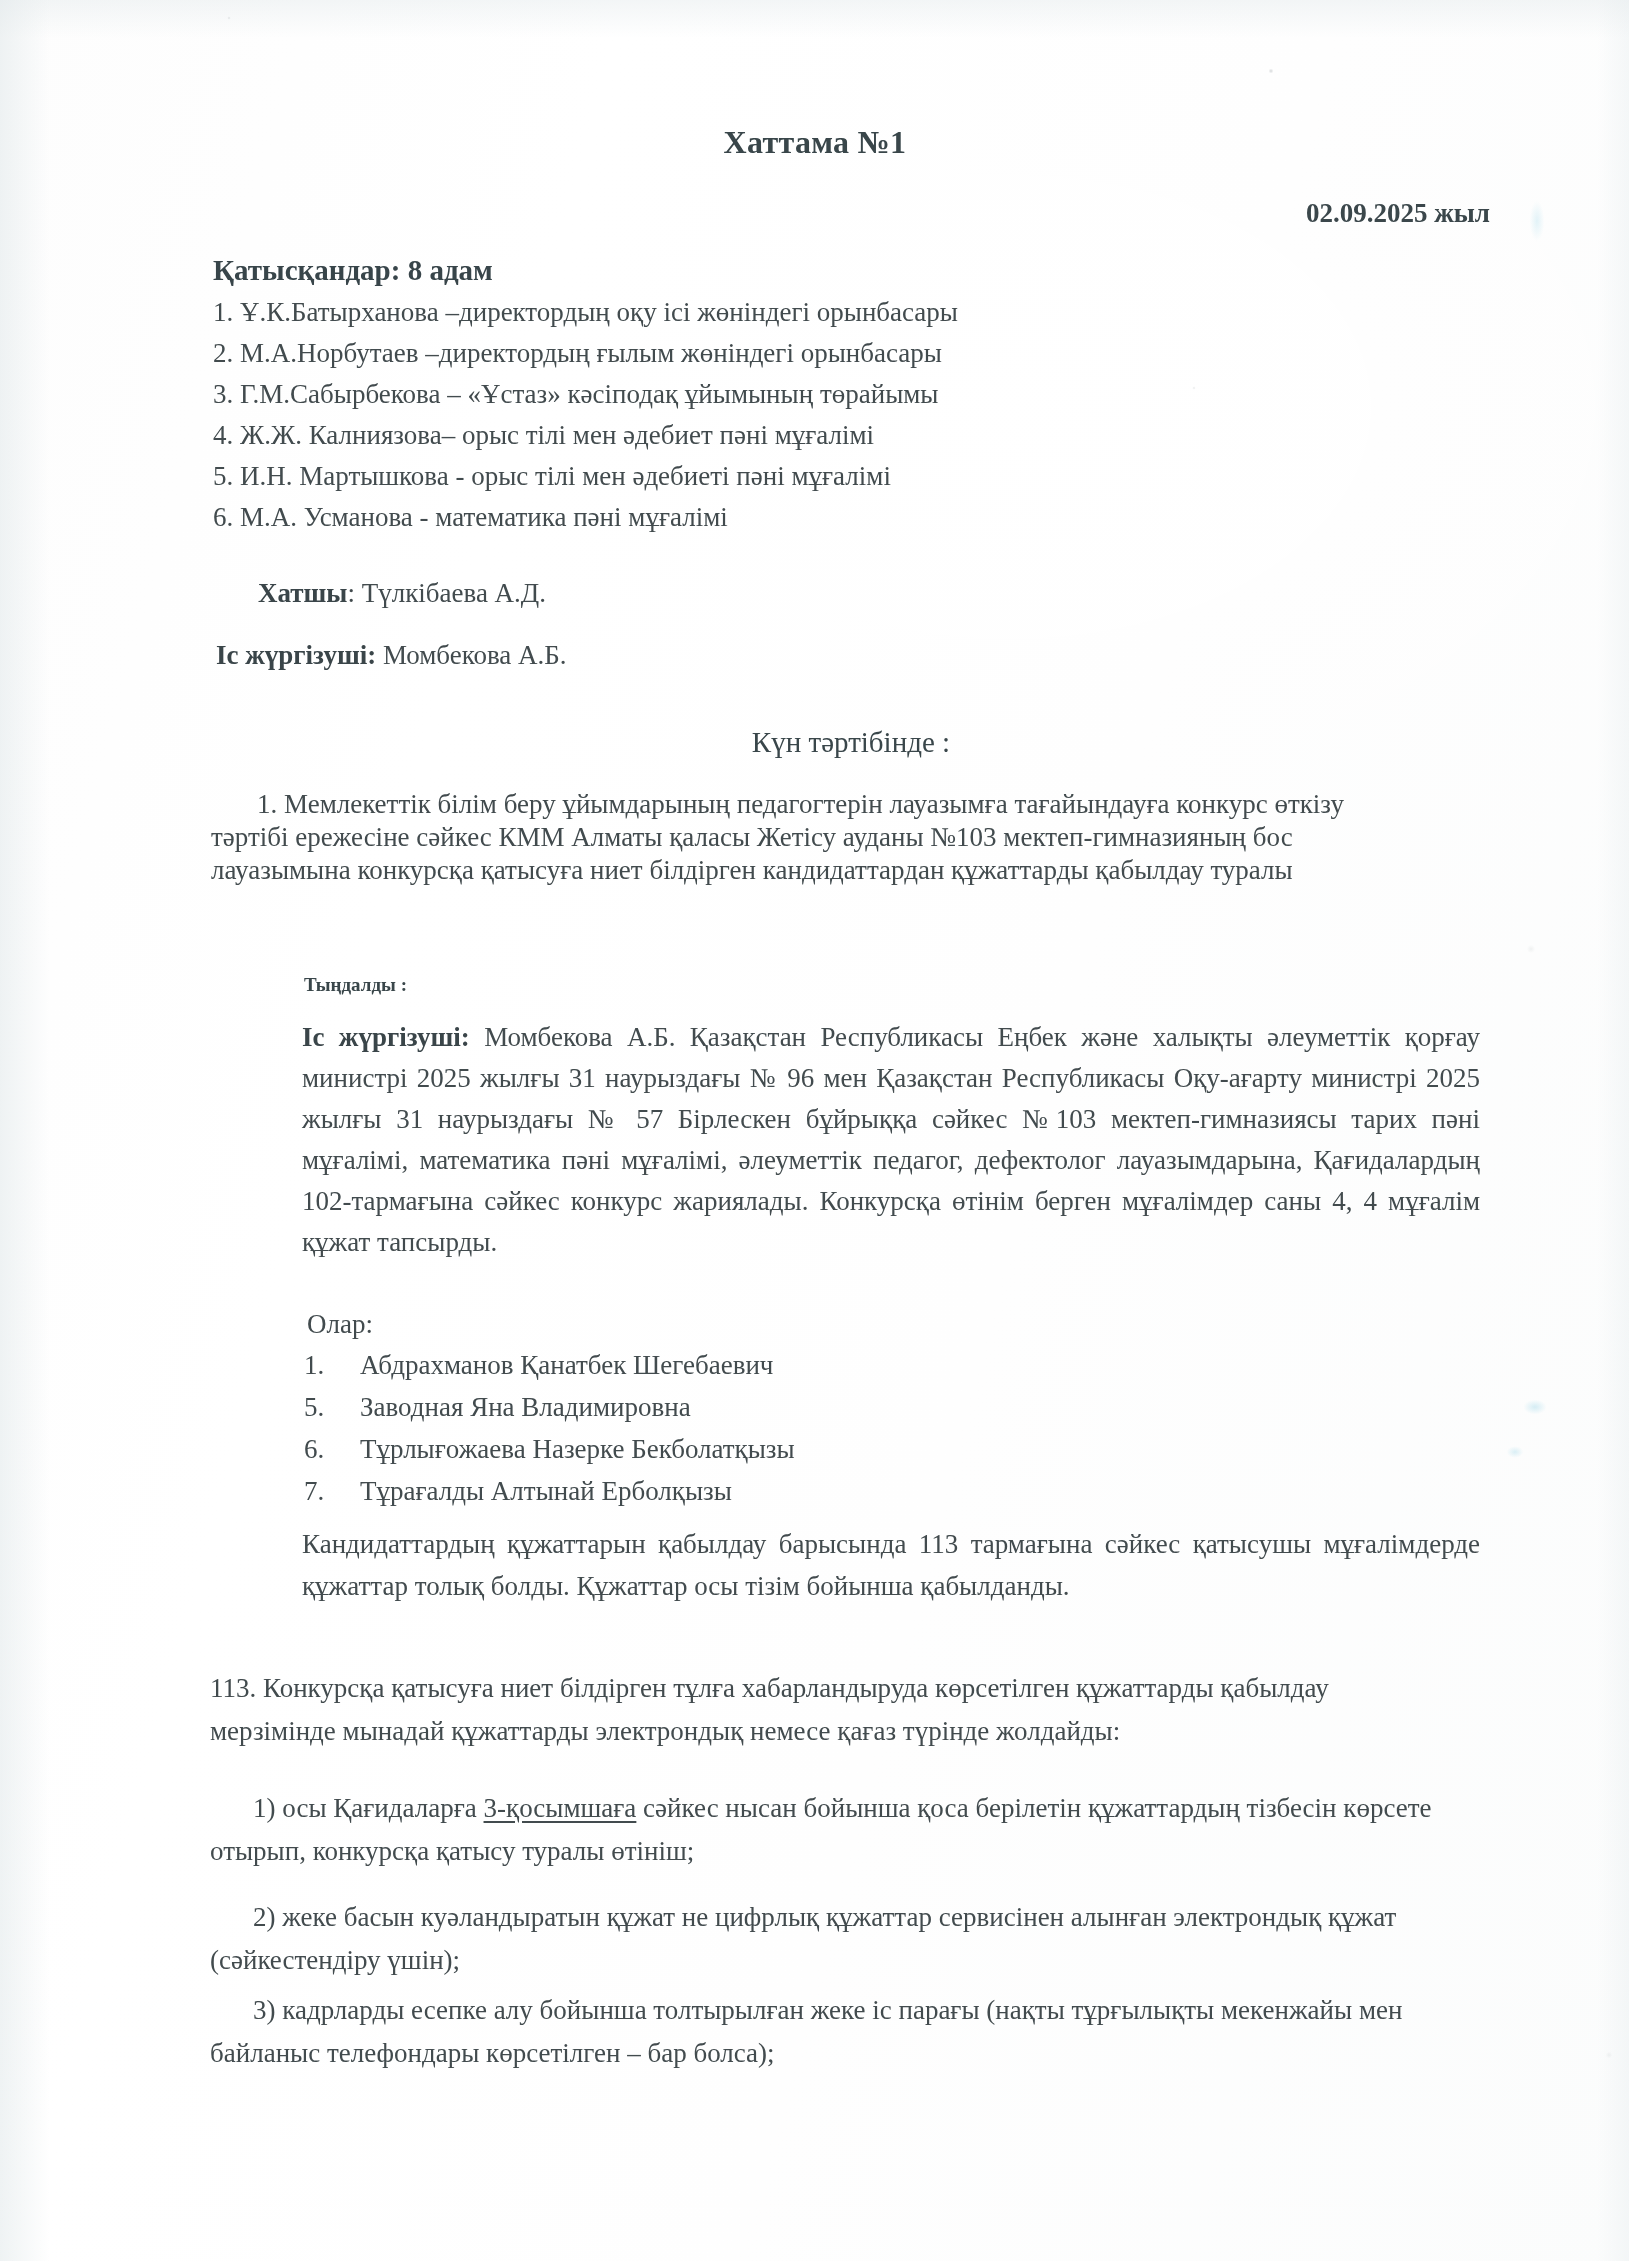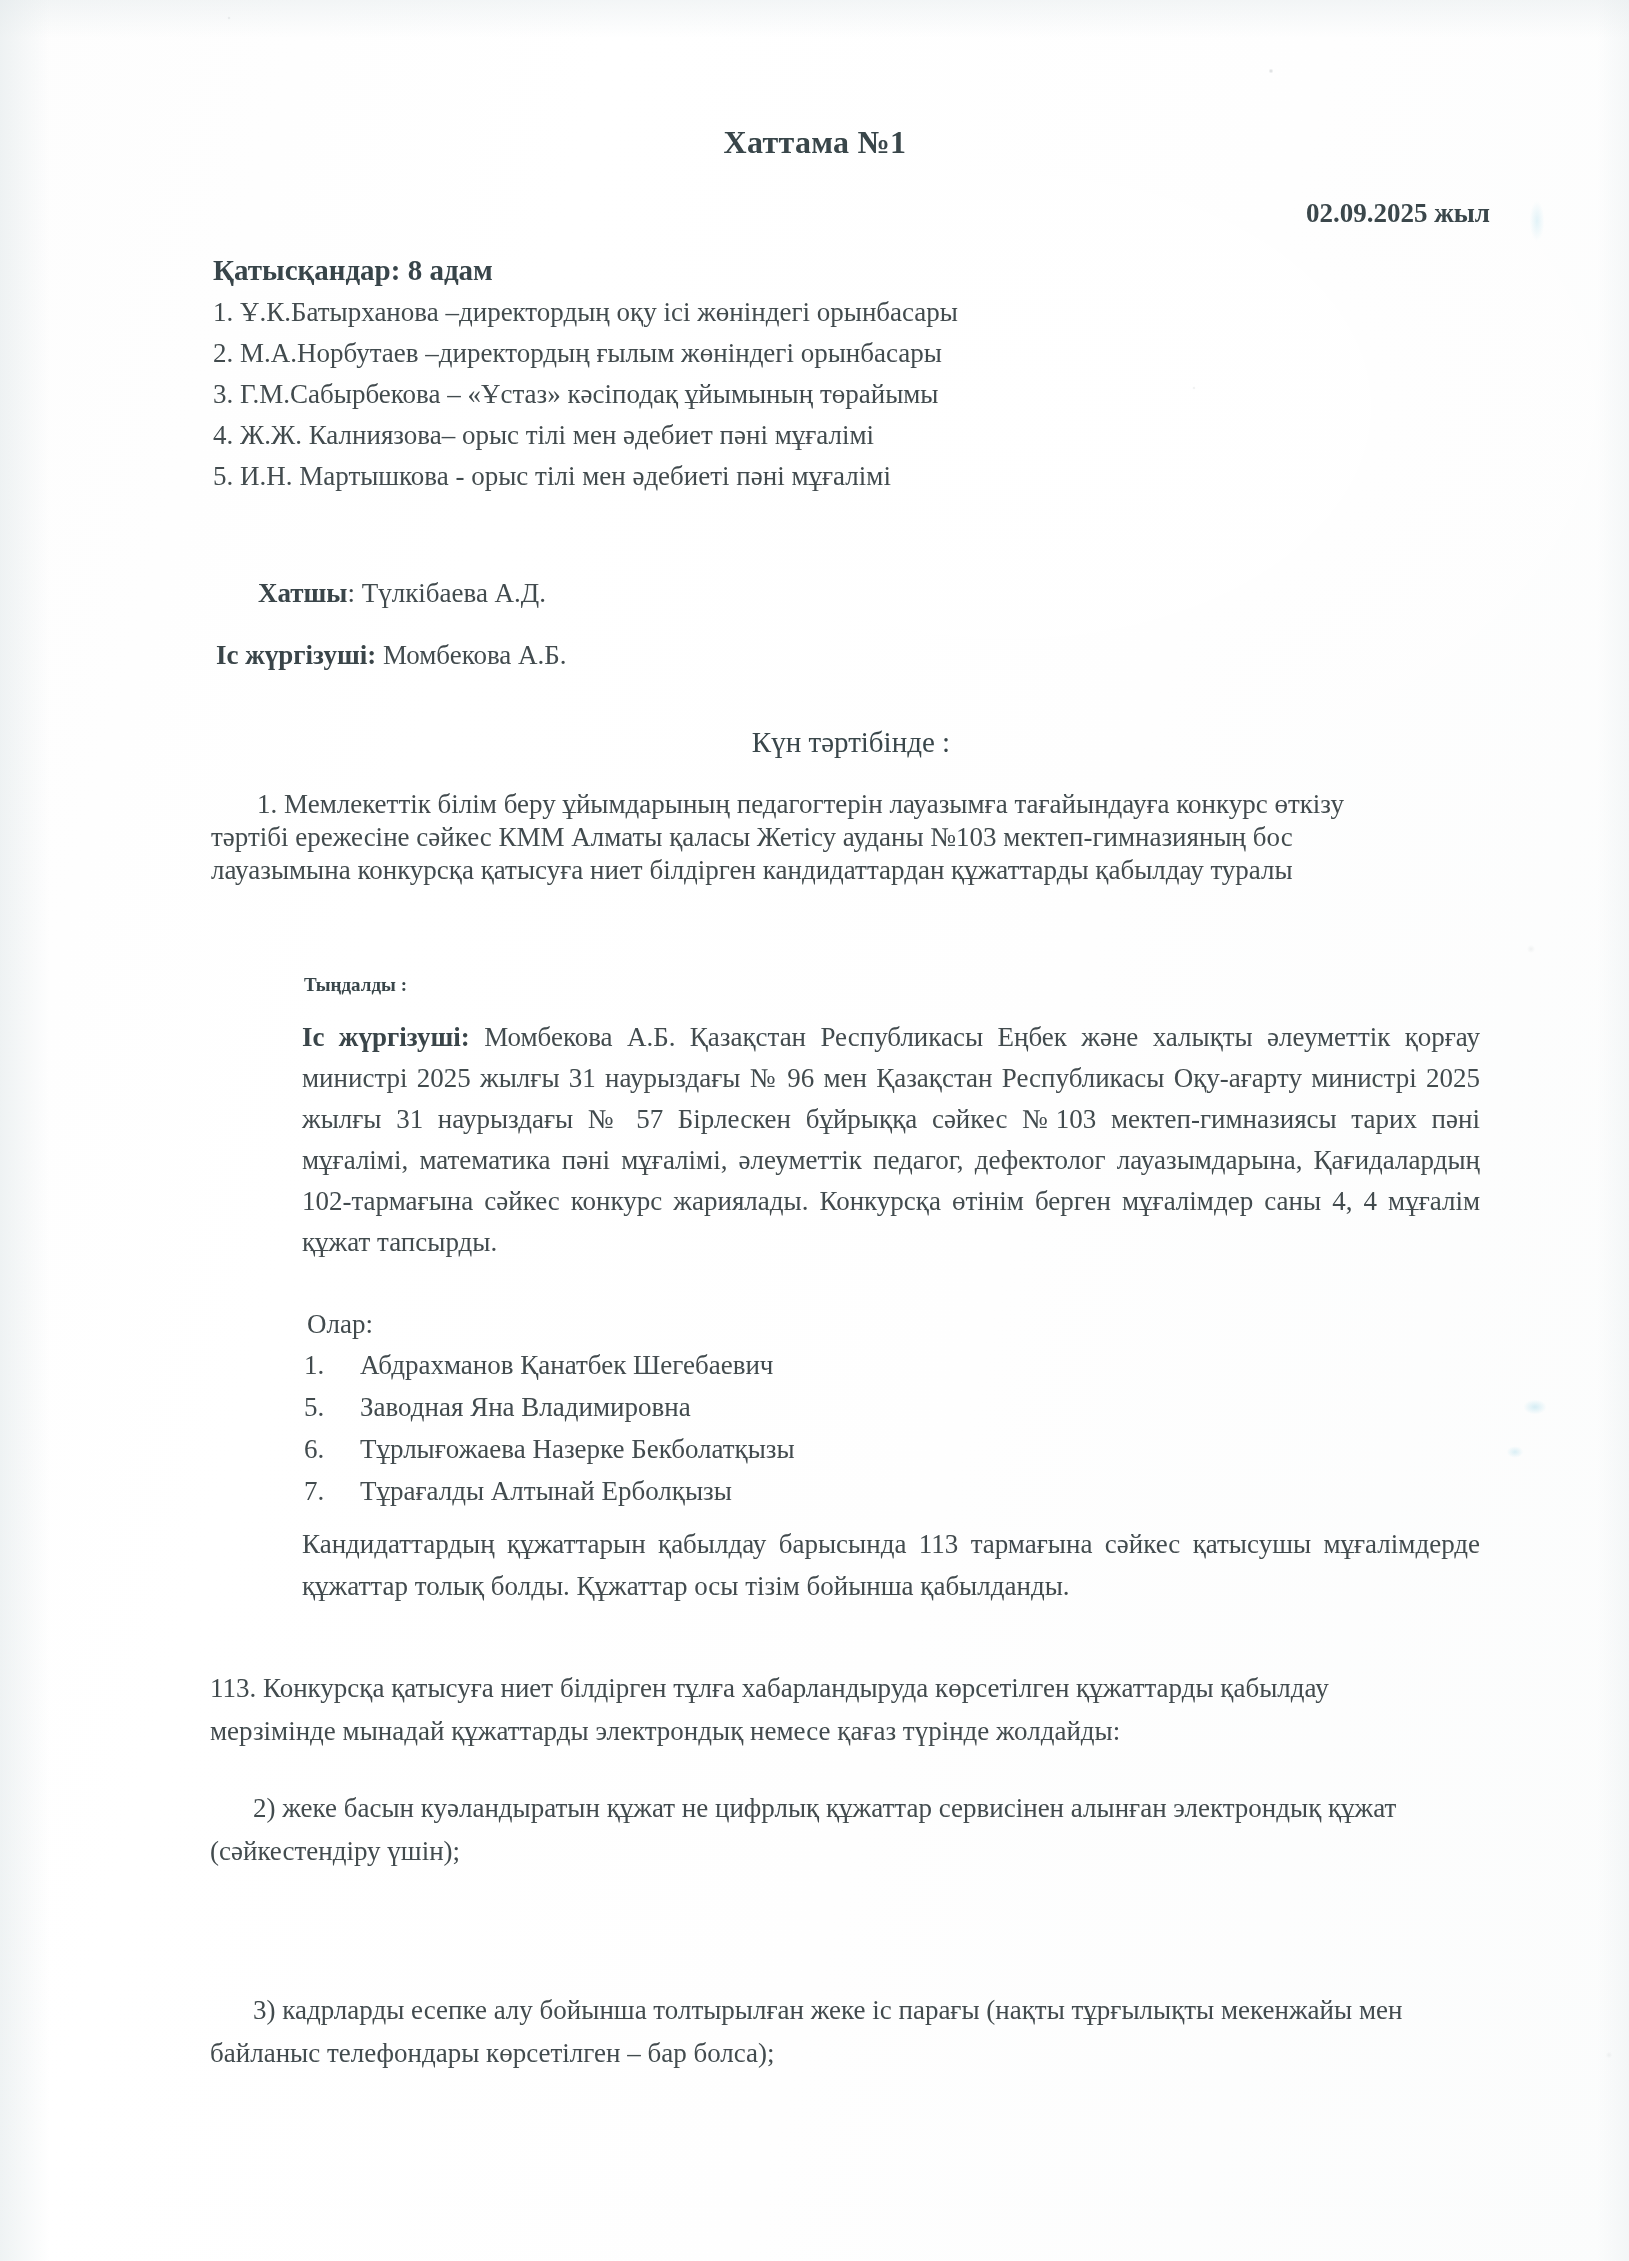--- a/index.html
+++ b/index.html
@@ -247,20 +247,21 @@
     <div class="doc-date">02.09.2025 жыл</div>
 
     <div class="attendees">
       <div class="attendees-head">Қатысқандар: 8 адам</div>
       <ul class="attendee-list">
         <li>1. Ұ.К.Батырханова  –директордың оқу ісі жөніндегі орынбасары</li>
         <li>2. М.А.Норбутаев  –директордың ғылым жөніндегі орынбасары</li>
         <li>3. Г.М.Сабырбекова  – «Ұстаз» кәсіподақ  ұйымының төрайымы</li>
         <li>4. Ж.Ж. Калниязова– орыс тілі мен әдебиет пәні мұғалімі</li>
         <li>5. И.Н. Мартышкова  - орыс тілі мен әдебиеті пәні мұғалімі</li>
+        <li>6. М.А. Усманова  - математика пәні мұғалімі</li>
       </ul>
     </div>
 
     <div class="secretary">
       <b>Хатшы</b><span>: </span><span>Түлкібаева А.Д.</span>
     </div>
 
     <div class="clerk">
       <b>Іс жүргізуші:</b><span> Момбекова А.Б.</span>
     </div>
@@ -294,20 +295,21 @@
         <span class="num">7.</span>
         <span>Тұрағалды Алтынай Ерболқызы</span>
       </div>
     </div>
 
     <div class="acceptance">Кандидаттардың құжаттарын қабылдау барысында   113 тармағына сәйкес қатысушы  мұғалімдерде құжаттар толық болды. Құжаттар осы тізім бойынша қабылданды.</div>
 
     <div class="clause-113">113. Конкурсқа қатысуға ниет білдірген тұлға хабарландыруда көрсетілген құжаттарды қабылдау мерзімінде мынадай құжаттарды электрондық немесе қағаз түрінде жолдайды:</div>
 
     <div class="subclauses">
+      <p><span>1) осы Қағидаларға </span><span class="link-underline">3-қосымшаға</span><span> сәйкес нысан бойынша қоса берілетін құжаттардың тізбесін көрсете отырып, конкурсқа қатысу туралы өтініш;</span></p>
       <p><span>2) жеке басын куәландыратын құжат не цифрлық құжаттар сервисінен алынған электрондық құжат (сәйкестендіру үшін);</span></p>
     </div>
 
     <div class="clause-3">3) кадрларды есепке алу бойынша толтырылған жеке іс парағы (нақты тұрғылықты мекенжайы мен байланыс телефондары көрсетілген – бар болса);</div>
 
   </div>
 
   <div class="scan-grain"></div>
 </div>
 

